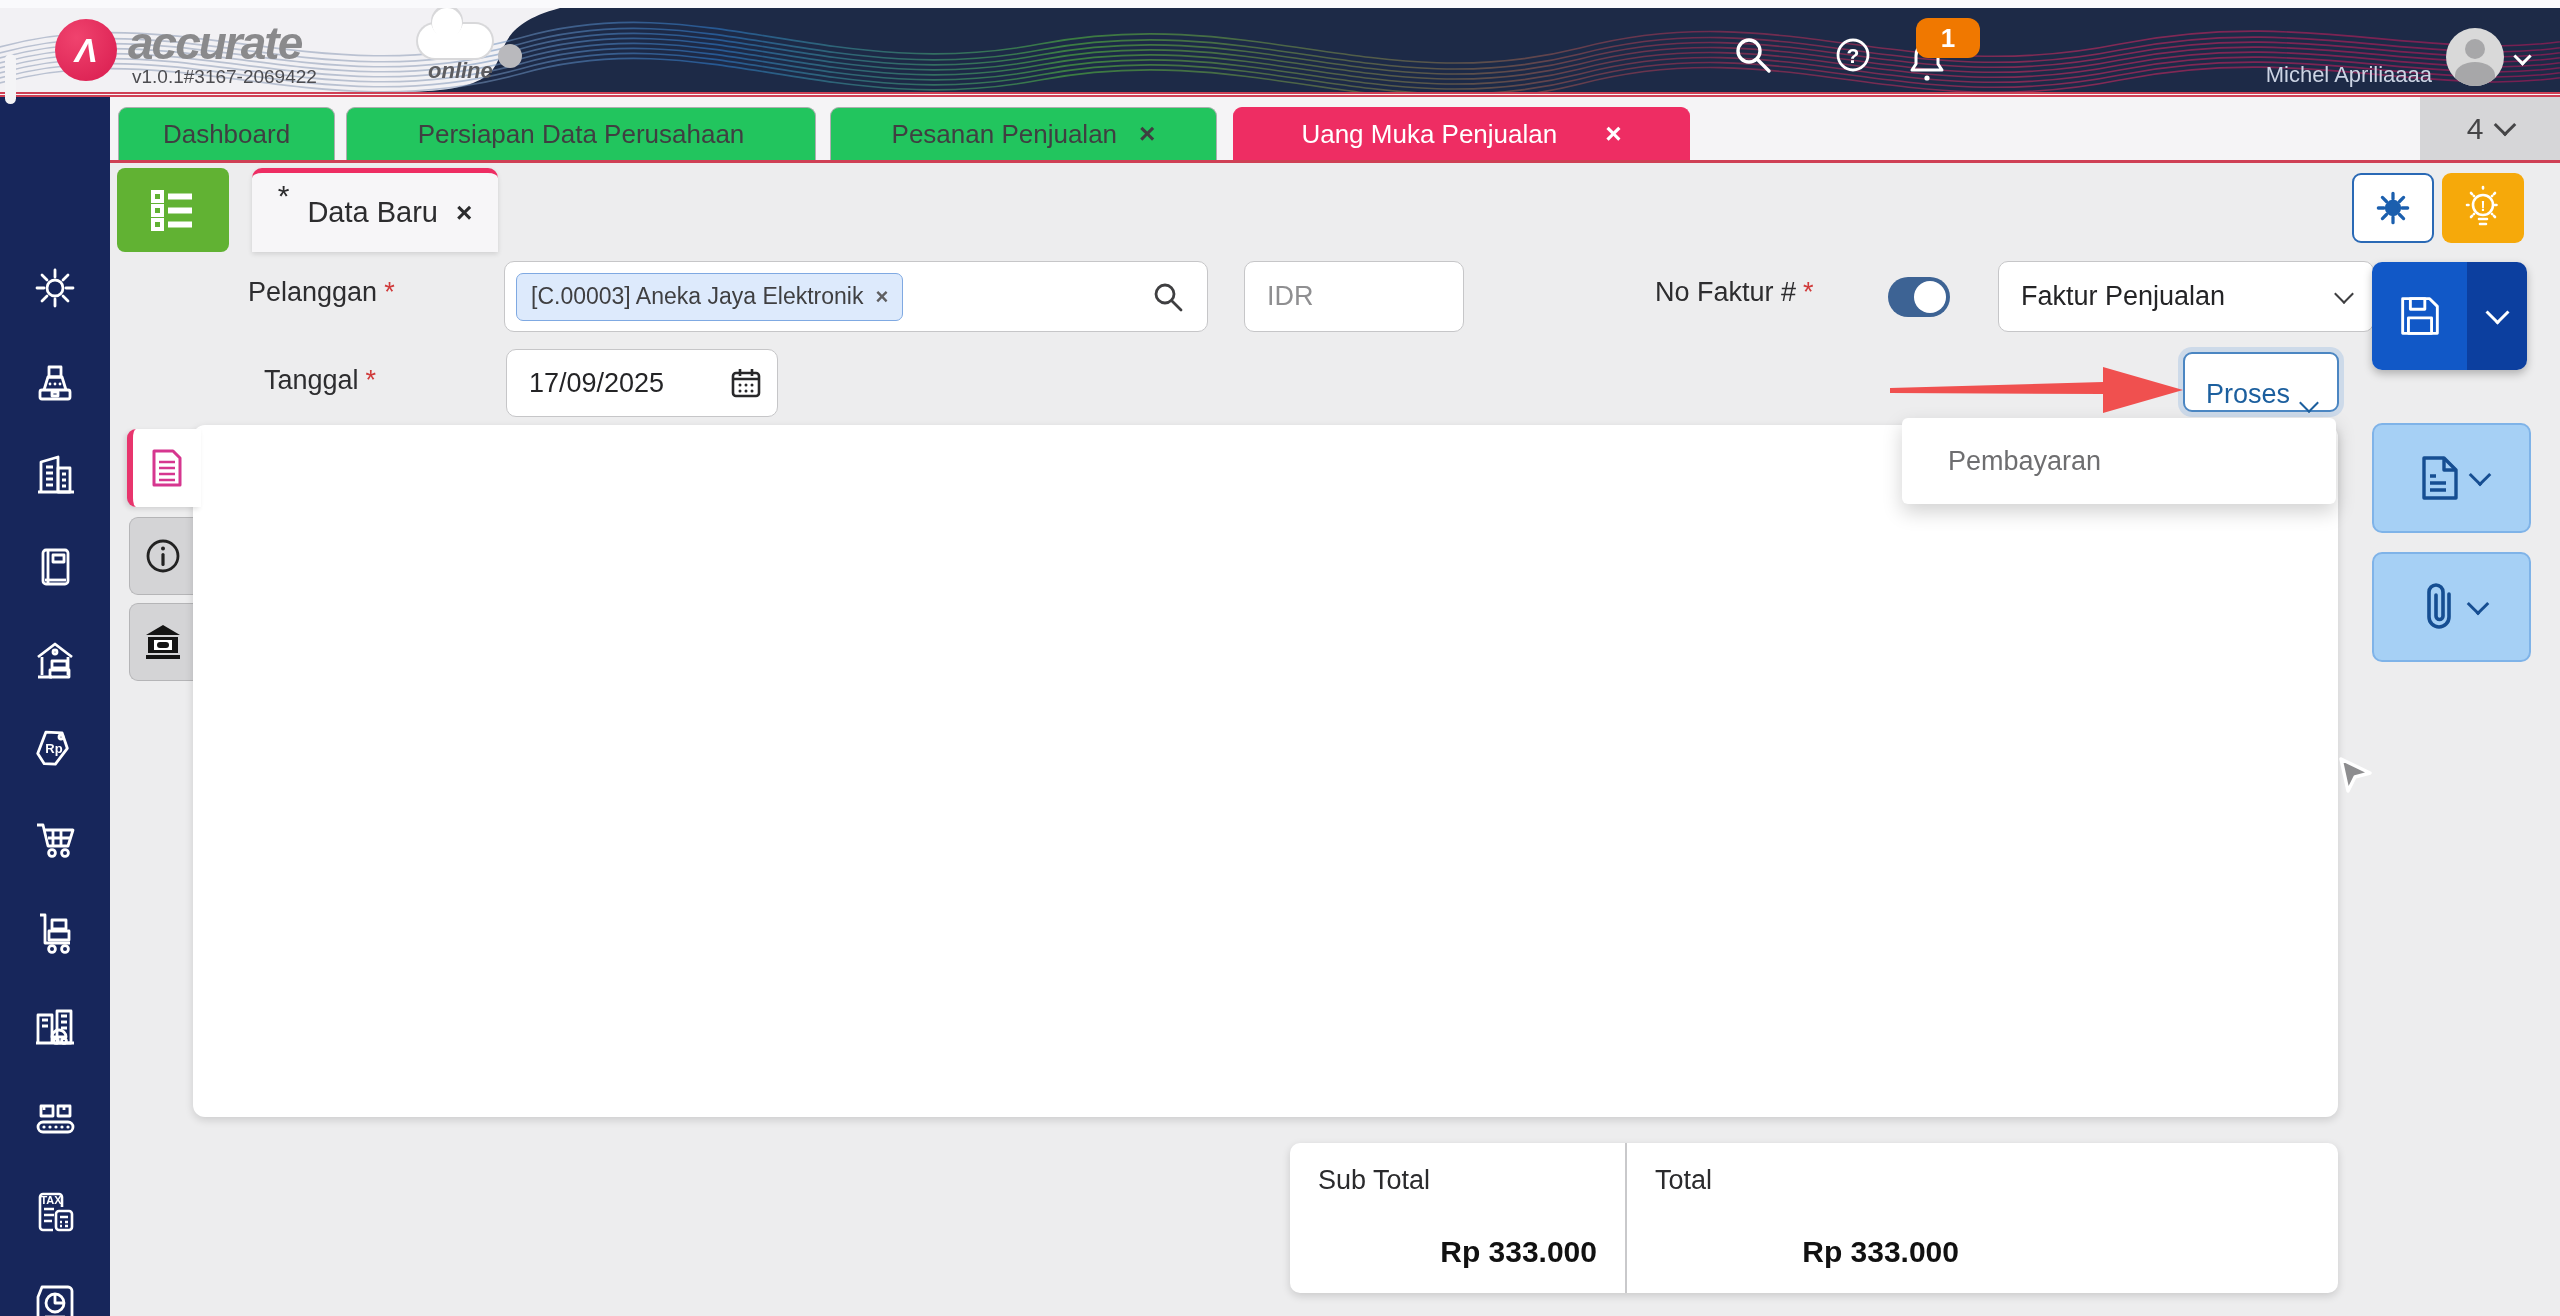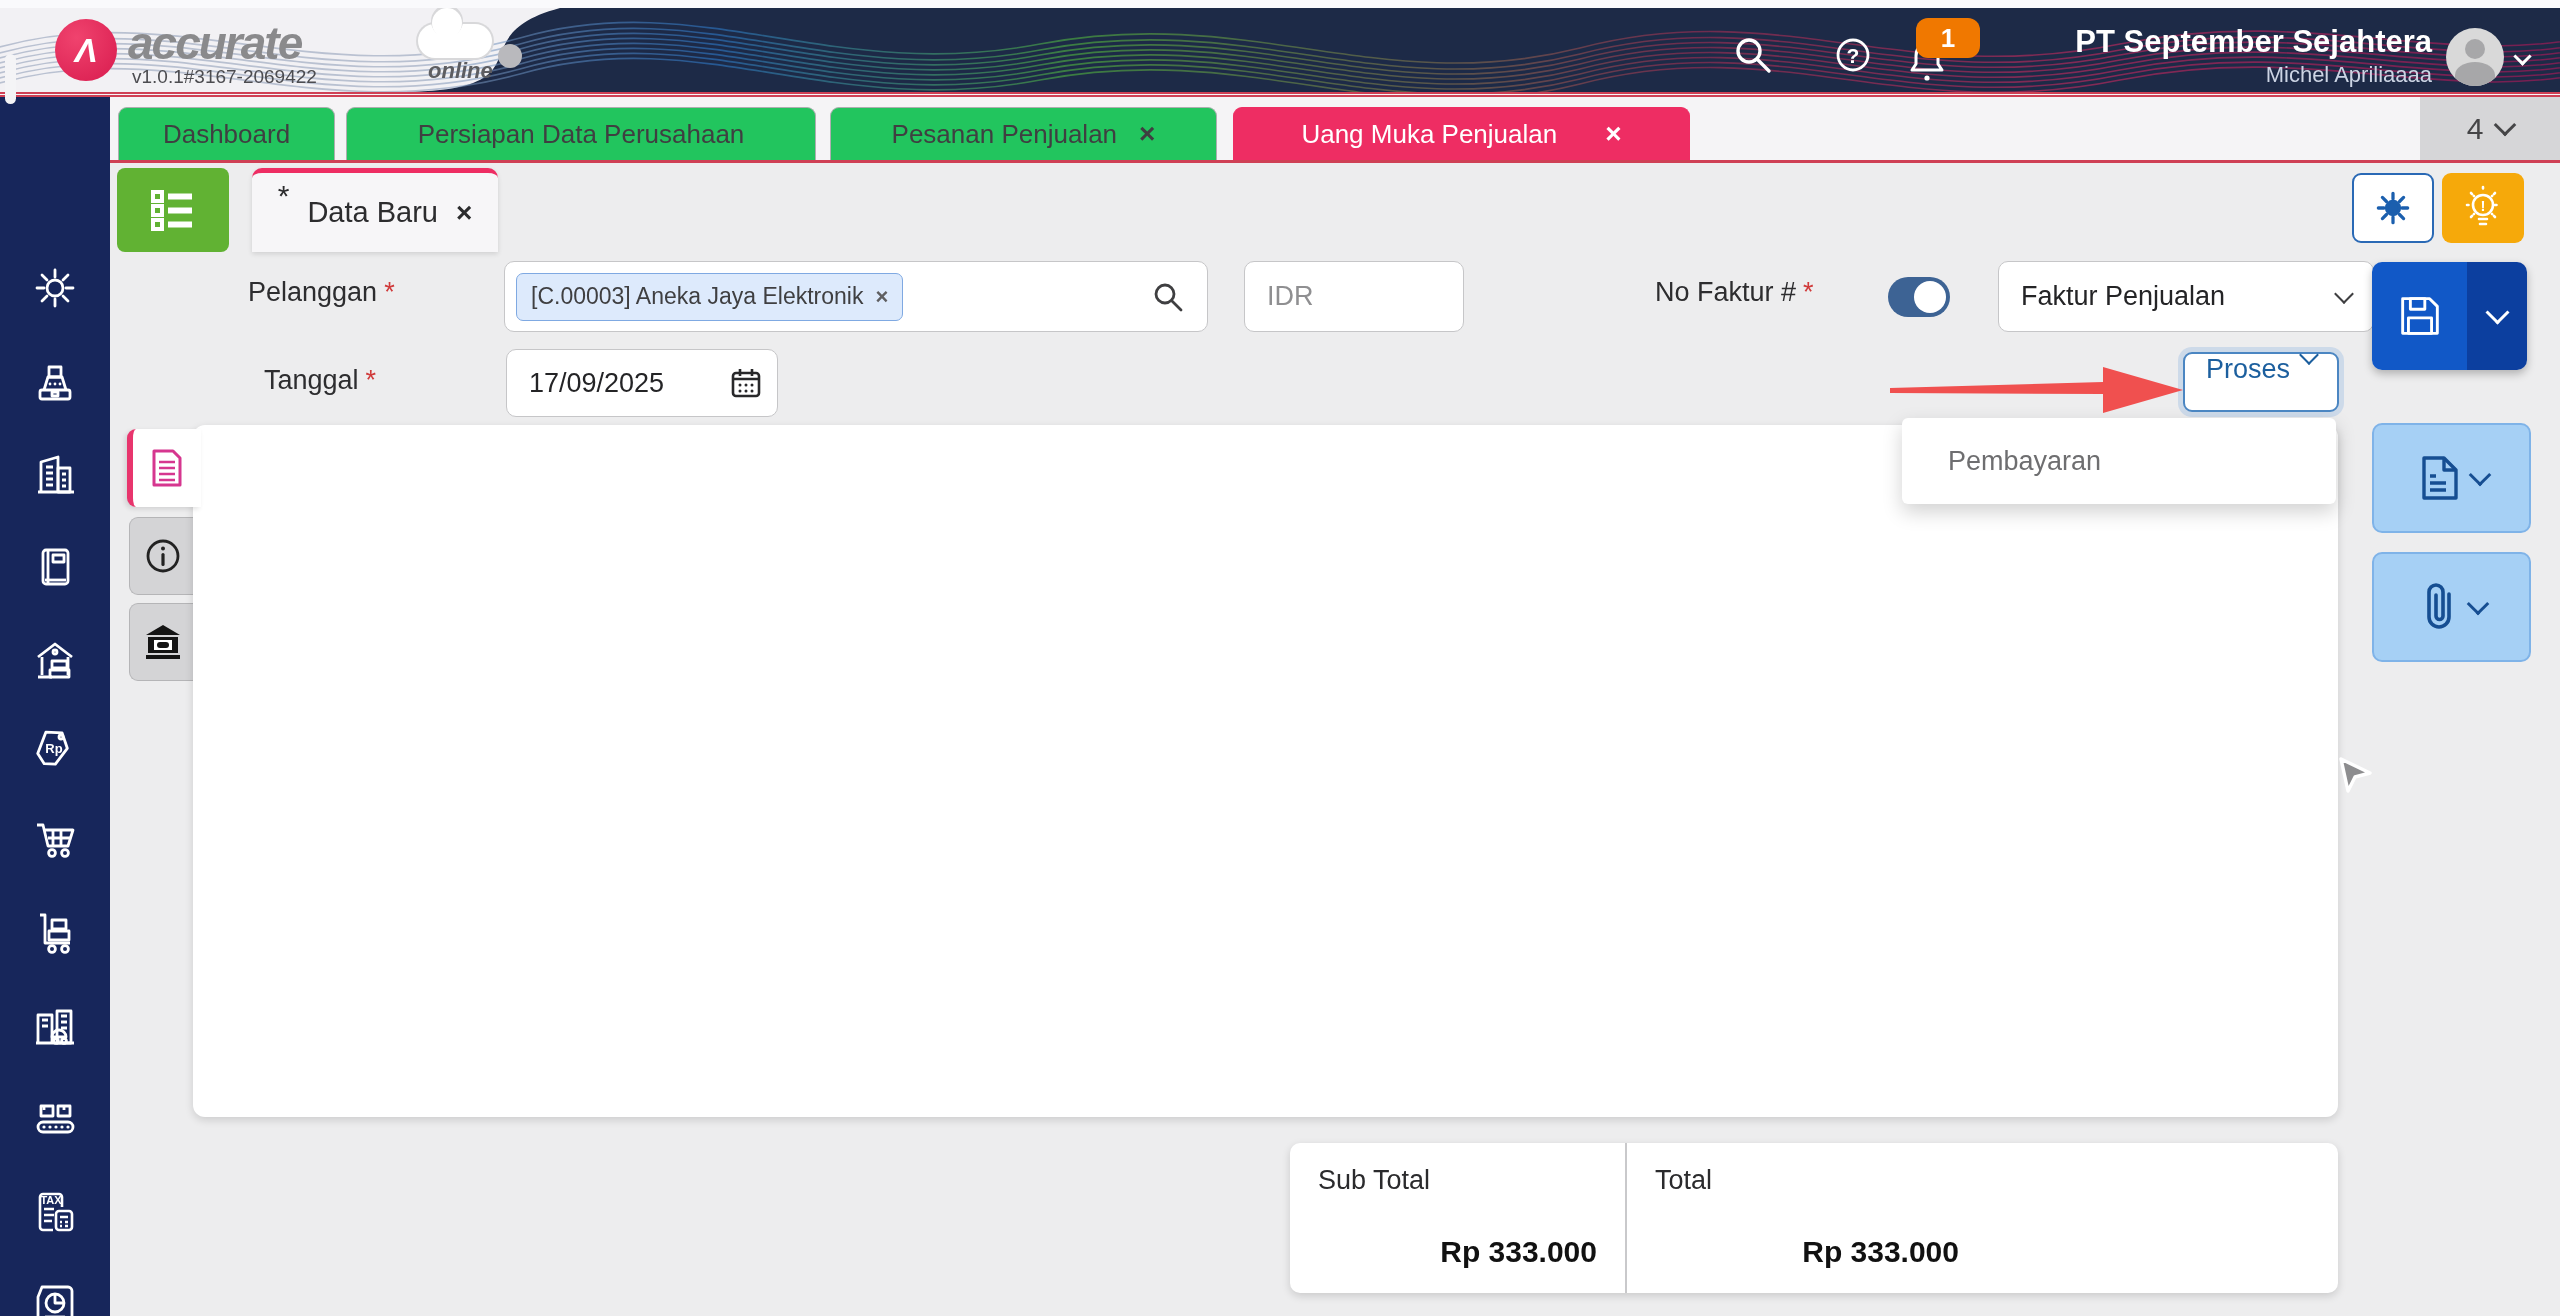--- a/index.html
+++ b/index.html
@@ -71,21 +71,21 @@
   .fsearch{position:absolute;right:22px;}
   .fcal{position:absolute;right:14px;}
   .sel-chev{position:absolute;right:22px;width:12px;height:12px;border-right:2.6px solid #3f3f41;border-bottom:2.6px solid #3f3f41;transform:rotate(45deg);}
   .ftext{font-size:27px;color:#242426;margin-left:22px;}
   .muted{color:#8f8f91;}
 
   
   #toggle{left:1888px;top:277px;width:62px;height:40px;border-radius:20px;background:#3d6394;}
   #toggle::after{content:"";position:absolute;right:4px;top:4px;width:32px;height:32px;border-radius:50%;background:#fff;}
   #proses-btn{left:2183px;top:352px;width:156px;height:60px;background:#fff;border:2.4px solid #4b86c2;border-radius:9px;
-     display:flex;align-items:flex-start;justify-content:center;gap:12px;color:#1c5f9e;font-size:27px;
+     display:flex;align-items:flex-end;justify-content:center;gap:12px;color:#1c5f9e;font-size:27px;
      box-shadow:0 0 0 5px rgba(90,150,220,.22);z-index:45;}
   #proses-btn .sel-chev{position:static;border-color:#1c5f9e;margin-top:-6px;}
   #proses-menu{left:1902px;top:418px;width:434px;height:86px;background:#fff;border-radius:6px;
      box-shadow:0 8px 20px rgba(0,0,0,.18);z-index:44;display:flex;align-items:center;}
   #proses-menu .mi{font-size:27px;color:#6e6e70;margin-left:46px;}
   #arrow-ann{left:1890px;top:362px;z-index:60;}
 
   
   #card{left:193px;top:425px;width:2145px;height:692px;background:#fff;border-radius:12px;
      box-shadow:0 3px 8px rgba(0,0,0,.14);z-index:2;}
@@ -172,21 +172,20 @@
   </svg>
   <svg class="hicon" style="left:1828px;" width="50" height="50">
     <circle cx="25" cy="25" r="15" stroke="#fff" stroke-width="2.8" fill="none"></circle>
     <text x="25" y="33" text-anchor="middle" font-size="21" font-weight="bold" fill="#fff">?</text>
   </svg>
   <svg class="hicon" style="left:1902px;top:30px;" width="50" height="52">
     <path d="M25 6 c-8 0 -11 6 -11 12 v8 l-4 6 h30 l-4 -6 v-8 c0 -6 -3 -12 -11 -12 z" stroke="#fff" stroke-width="3" fill="none" stroke-linejoin="round"></path>
     <circle cx="25" cy="40" r="2.6" fill="#fff"></circle>
   </svg>
   <div class="abs" id="badge">1</div>
-  <div class="abs" id="company">PT September Sejahtera</div>
   <div class="abs" id="hdr-user">Michel Apriliaaaa</div>
   <div class="abs" id="avatar"></div>
   <div class="abs" id="avatar-chev"></div>
 </div>
 <div class="abs" id="redline"></div>
 
 <div class="abs" id="sidebar">
   <svg class="sbi" style="top:164px" viewBox="0 0 54 54">
     <g stroke="#fff" stroke-width="2.8" fill="none" stroke-linecap="round">
       <circle cx="27" cy="27" r="8"></circle>

